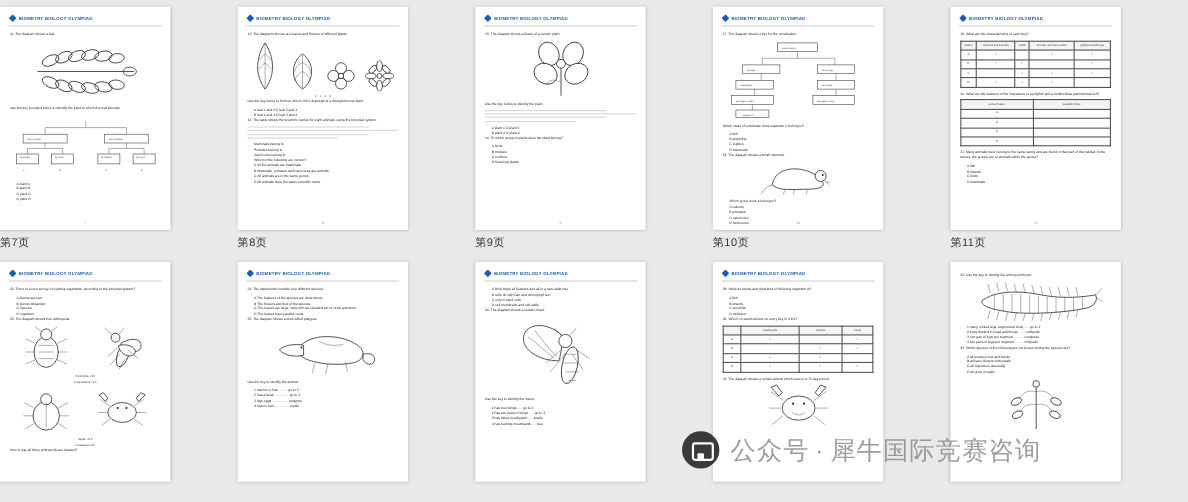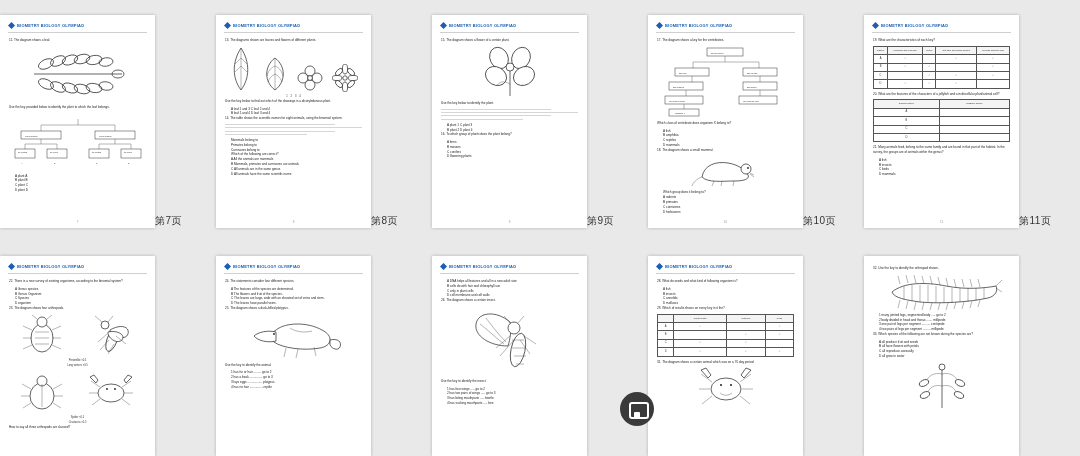--- a/index.html
+++ b/index.html
@@ -12,22 +12,22 @@
   }
   .grid{
     display:grid;
     grid-template-columns:repeat(5,1fr);
     grid-template-rows:228px 228px;
     width:1080px;height:456px;
   }
   .cell{
     position:relative;
     display:flex;
-    flex-direction:row;
-    align-items:flex-end;
+    flex-direction:column;
+    align-items:flex-start;
   }
   .page{
     position:relative;
     width:155px;height:213px;
     background:#ffffff;
     box-shadow:0 0 3px rgba(0,0,0,0.25);
     margin-top:6px;
     overflow:hidden;
   }
   .page.second{margin-top:10px;height:200px;}
@@ -747,14 +747,17 @@
       </div>
     </div>
     <div class="caption"></div>
   </div>
 
 </div>
 
 <div class="wm">
   <div class="wm-inner">
     <div class="wm-circle"></div>
+    <div class="wm-text">
+      <span>公众号</span><span class="sep">·</span><span>犀牛国际竞赛咨询</span>
+    </div>
   </div>
 </div>
 
 </body></html>

